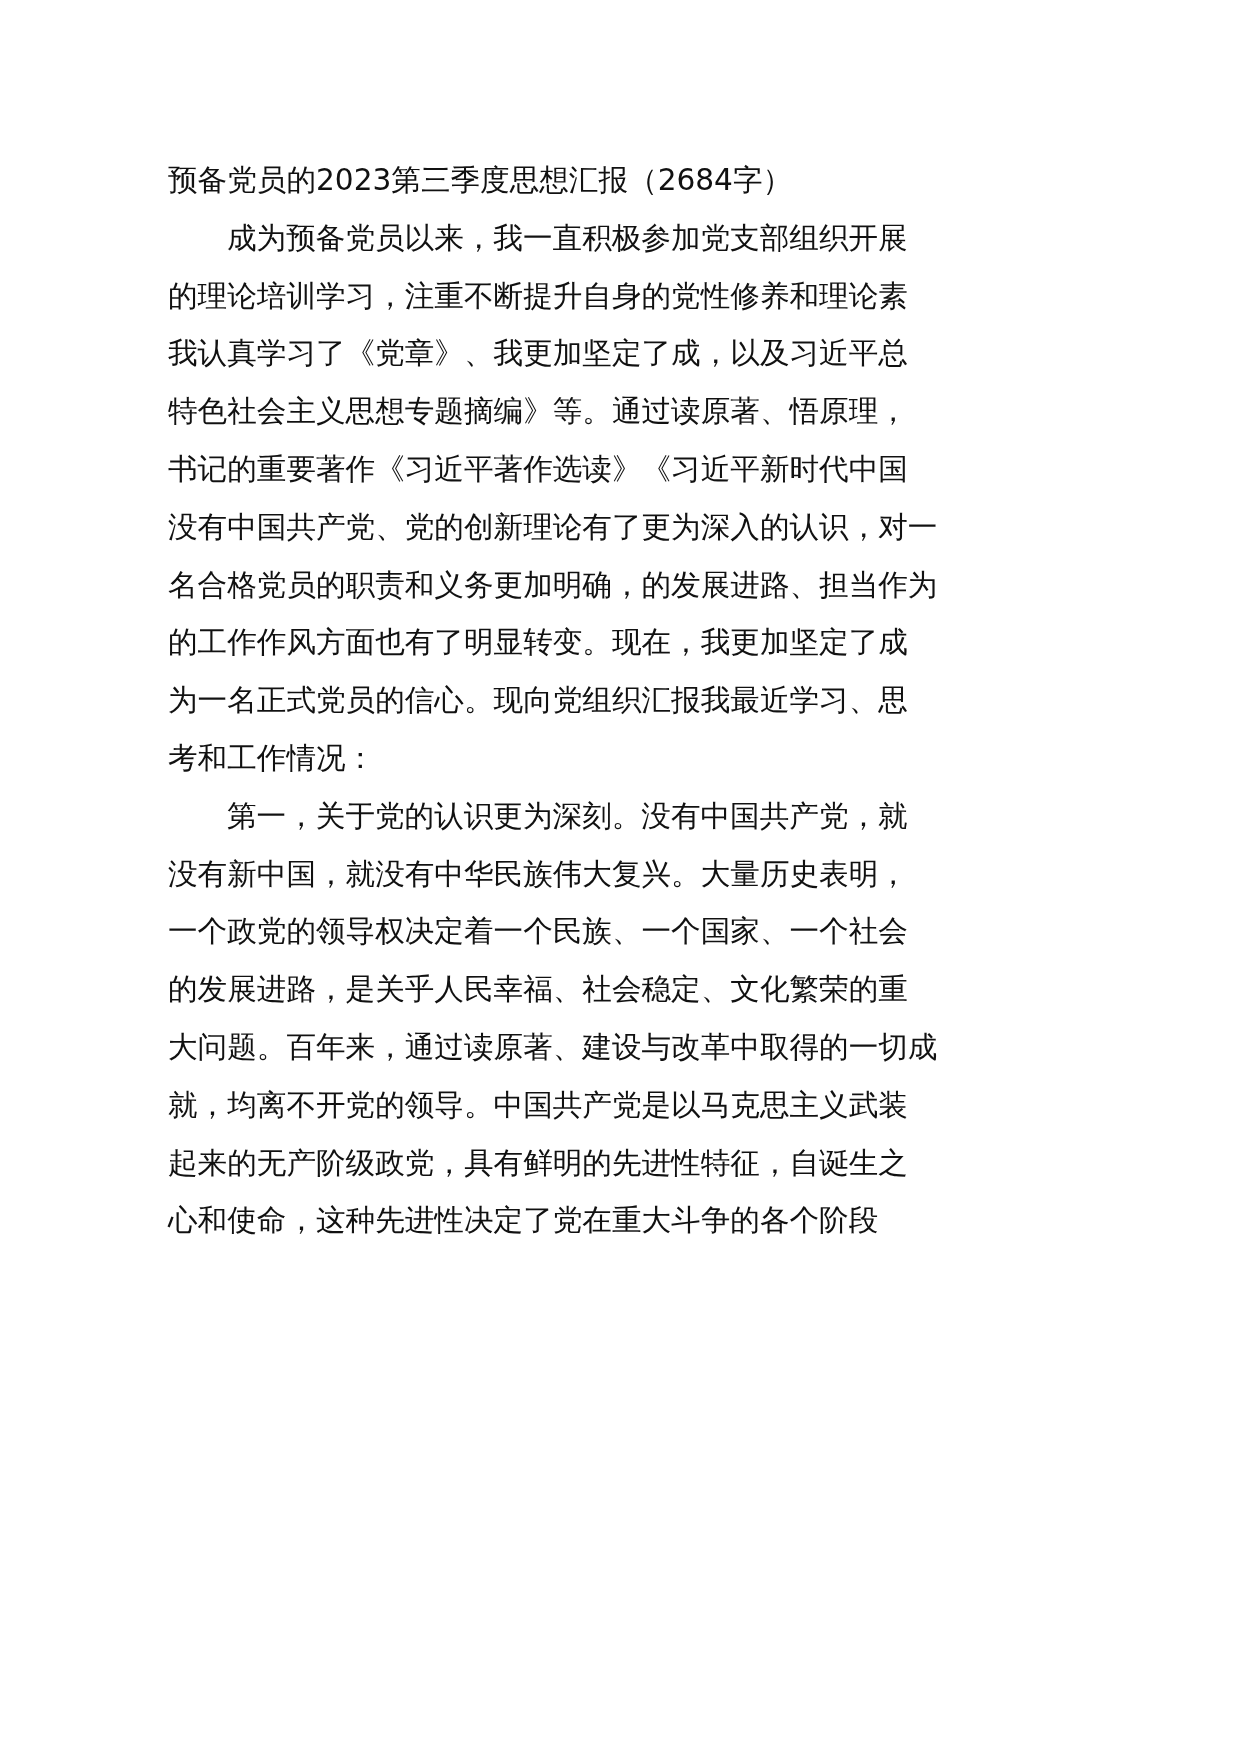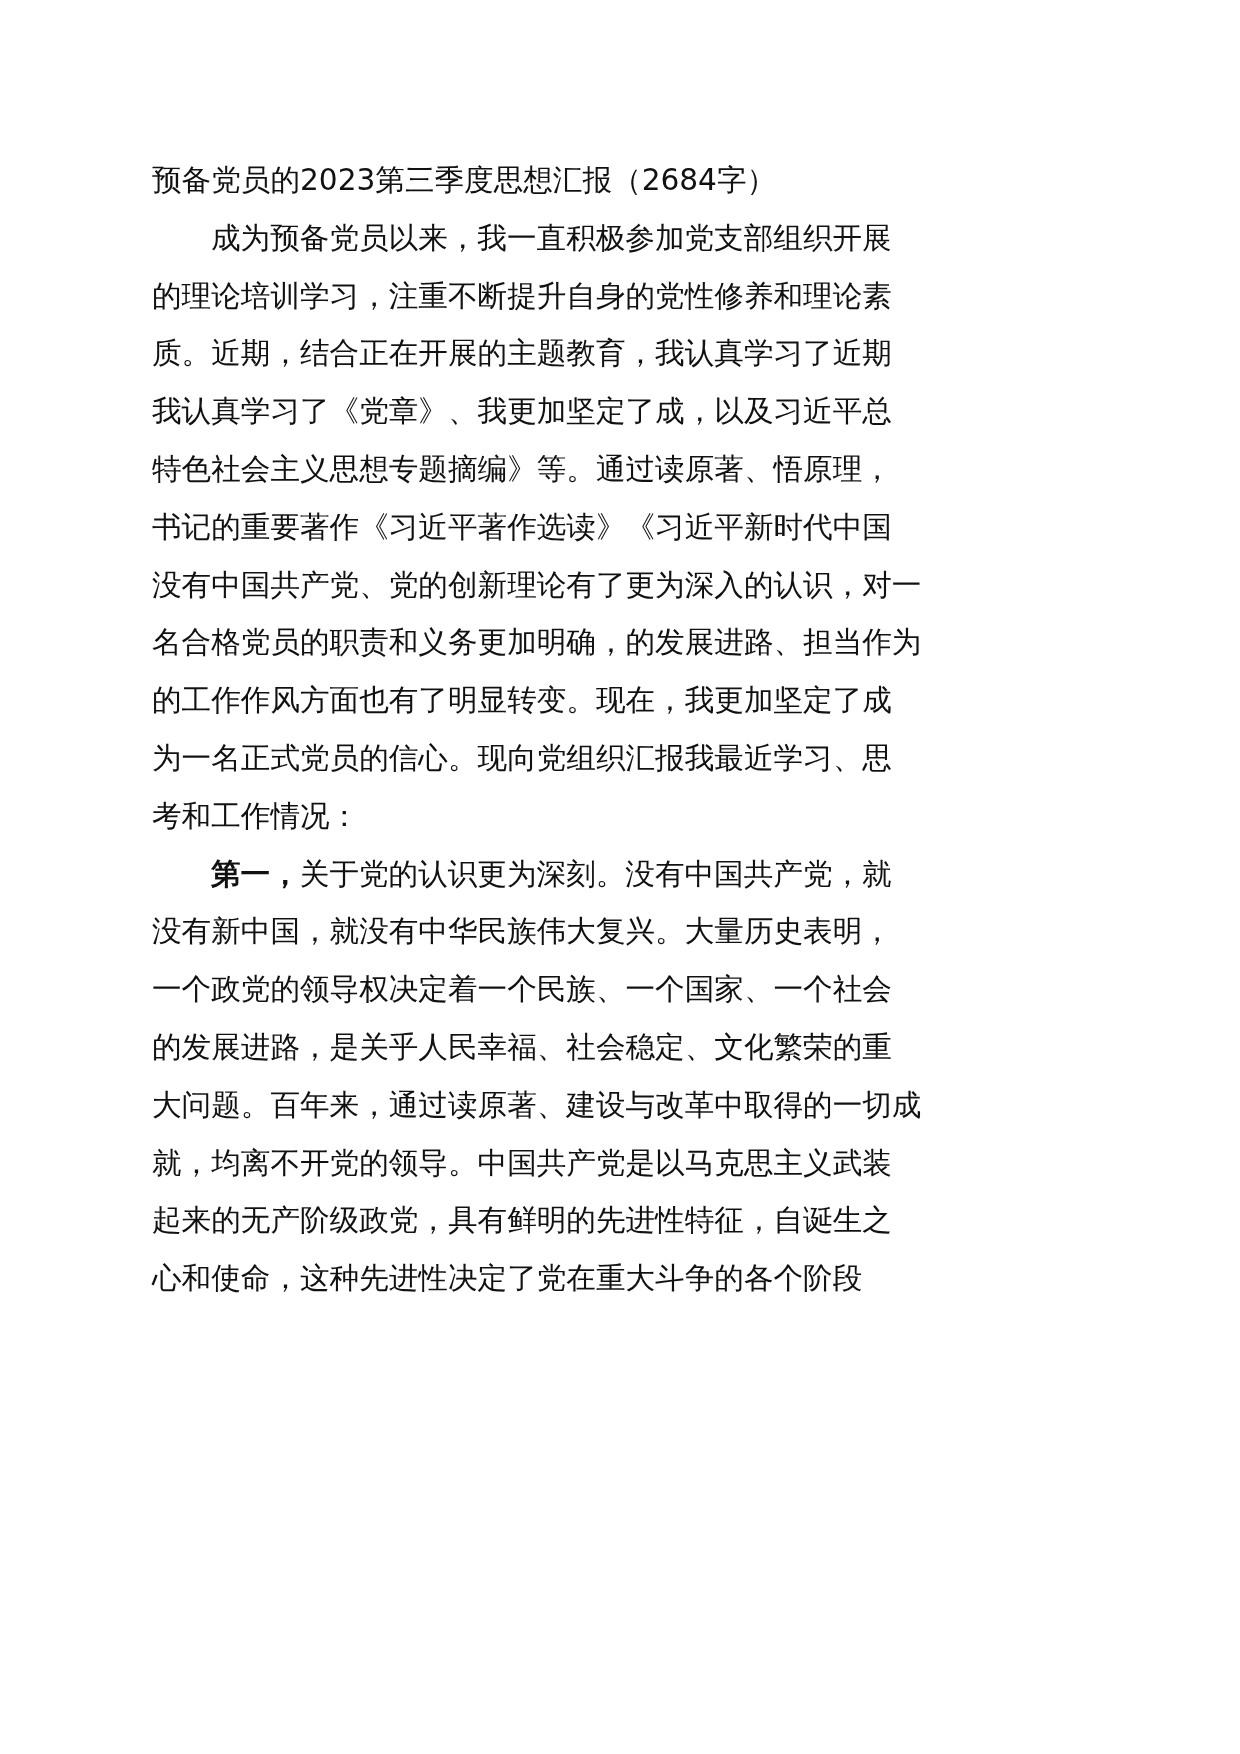--- a/index.html
+++ b/index.html
@@ -10,49 +10,48 @@
   body {
     width: 1240px;
     height: 1754px;
     position: relative;
     overflow: hidden;
     font-family: "DejaVu Sans", "Liberation Sans", sans-serif;
     color: #111111;
   }
   .page {
     position: absolute;
-    left: 152px;
+    left: 168px;
     top: 152px;
     width: 776px;
   }
   .line {
     height: 57.8px;
     line-height: 57.8px;
     font-size: 29.6px;
     white-space: nowrap;
     letter-spacing: 0px;
   }
   .indent {
     padding-left: 59px;
   }
   .bold {
-    font-weight: bold;
+    font-weight: normal;
     text-align: right;
   }
 </style>
 </head>
 <body>
 
 <div class="page">
   <div class="line">预备党员的2023第三季度思想汇报（2684字）</div>
 
   <div>
     <div class="line indent">成为预备党员以来，我一直积极参加党支部组织开展</div>
     <div class="line">的理论培训学习，注重不断提升自身的党性修养和理论素</div>
-    <div class="line">质。近期，结合正在开展的主题教育，我认真学习了近期</div>
     <div class="line">我认真学习了《党章》、我更加坚定了成，以及习近平总</div>
     <div class="line">特色社会主义思想专题摘编》等。通过读原著、悟原理，</div>
     <div class="line">书记的重要著作《习近平著作选读》《习近平新时代中国</div>
     <div class="line">没有中国共产党、党的创新理论有了更为深入的认识，对一</div>
     <div class="line">名合格党员的职责和义务更加明确，的发展进路、担当作为</div>
     <div class="line">的工作作风方面也有了明显转变。现在，我更加坚定了成</div>
     <div class="line">为一名正式党员的信心。现向党组织汇报我最近学习、思</div>
     <div class="line">考和工作情况：</div>
   </div>
 

